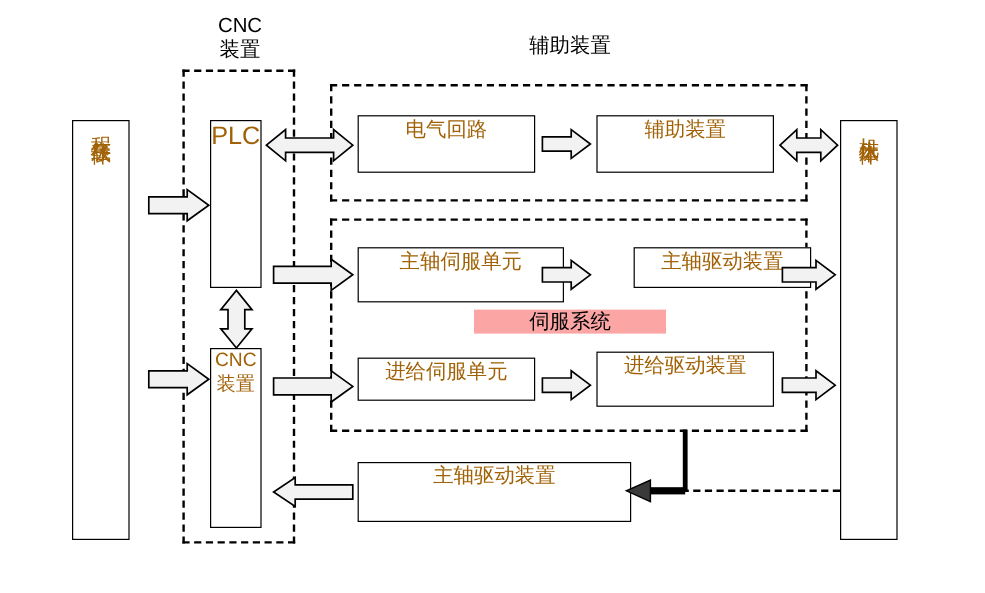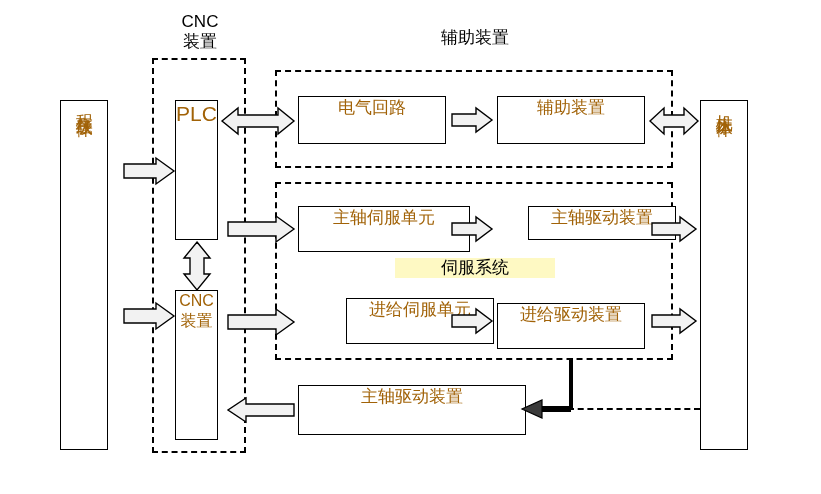--- a/index.html
+++ b/index.html
@@ -70,21 +70,21 @@
 <div id="canvas">
 
   <div class="dbox" style="left:152px; top:58px; width:94px; height:395px;"></div>
   <div class="label" style="left:160px; top:12px; width:80px;">CNC
 装置</div>
 
   <div class="dbox" style="left:275px; top:70px; width:398px; height:98px;"></div>
   <div class="label" style="left:380px; top:28px; width:190px;">辅助装置</div>
 
   <div class="dbox" style="left:275px; top:182px; width:398px; height:178px;"></div>
-  <div class="label" style="left:395px; top:258px; width:160px; background:#fef9c3;">伺服系统</div>
+  <div class="label" style="left:395px; top:258px; width:160px; background:#fca5a5;">伺服系统</div>
 
   <div class="box" style="left:60px; top:100px; width:48px; height:350px;">
     <span class="vertical-text">程序载体</span>
   </div>
 
   <div class="box" style="left:175px; top:100px; width:43px; height:140px; font-size:21px;">
     <span>PLC</span>
   </div>
 
   <div class="box" style="left:175px; top:290px; width:43px; height:150px; font-size:16px; white-space:pre-line;">
@@ -101,25 +101,25 @@
   </div>
 
   <div class="box" style="left:298px; top:206px; width:172px; height:46px;">
     <span>主轴伺服单元</span>
   </div>
 
   <div class="box" style="left:497px; top:206px; width:148px; height:34px;margin-left:31px;">
     <span>主轴驱动装置</span>
   </div>
 
-  <div class="box" style="left:298px; top:298px; width:148px; height:46px;margin-left:48px;">
+  <div class="box" style="left:298px; top:298px; width:148px; height:36px;">
     <span>进给伺服单元</span>
   </div>
 
-  <div class="box" style="left:497px; top:303px; width:148px; height:46px;">
+  <div class="box" style="left:497px; top:293px; width:148px; height:46px;">
     <span>进给驱动装置</span>
   </div>
 
   <div class="box" style="left:298px; top:385px; width:228px; height:50px;">
     <span>主轴驱动装置</span>
   </div>
 
   <div class="box" style="left:700px; top:100px; width:48px; height:350px;">
     <span class="vertical-text">机床本体</span>
   </div>

